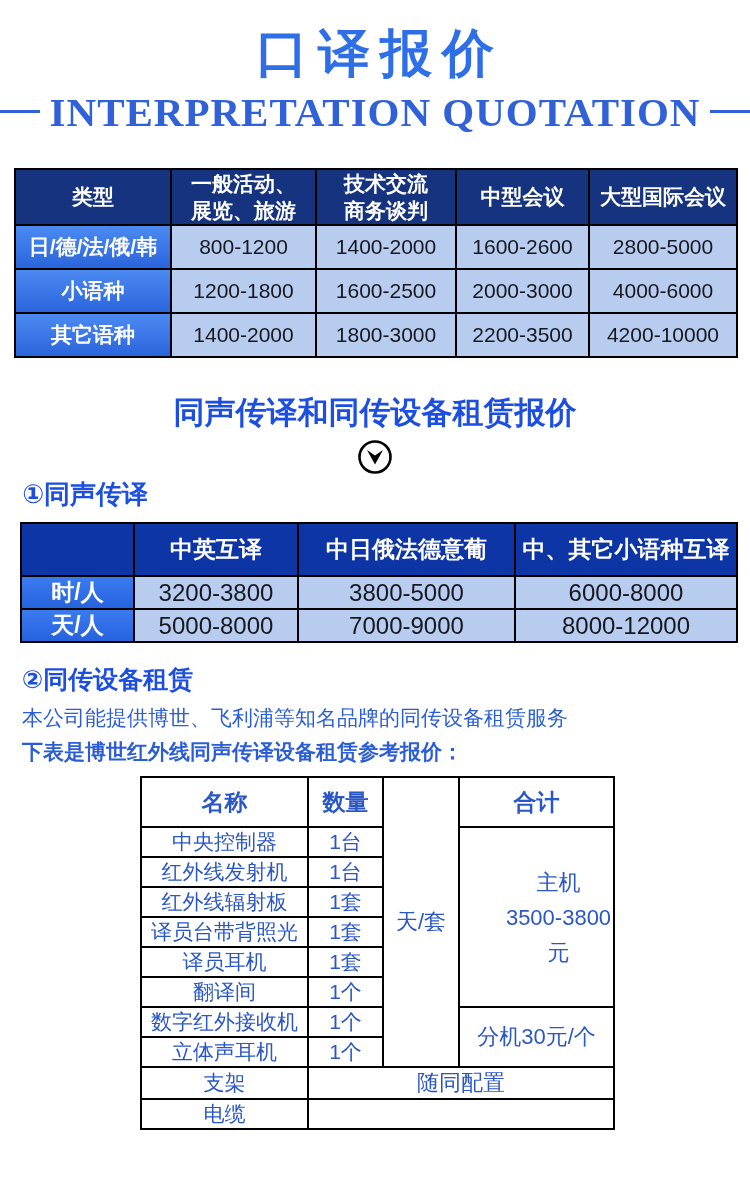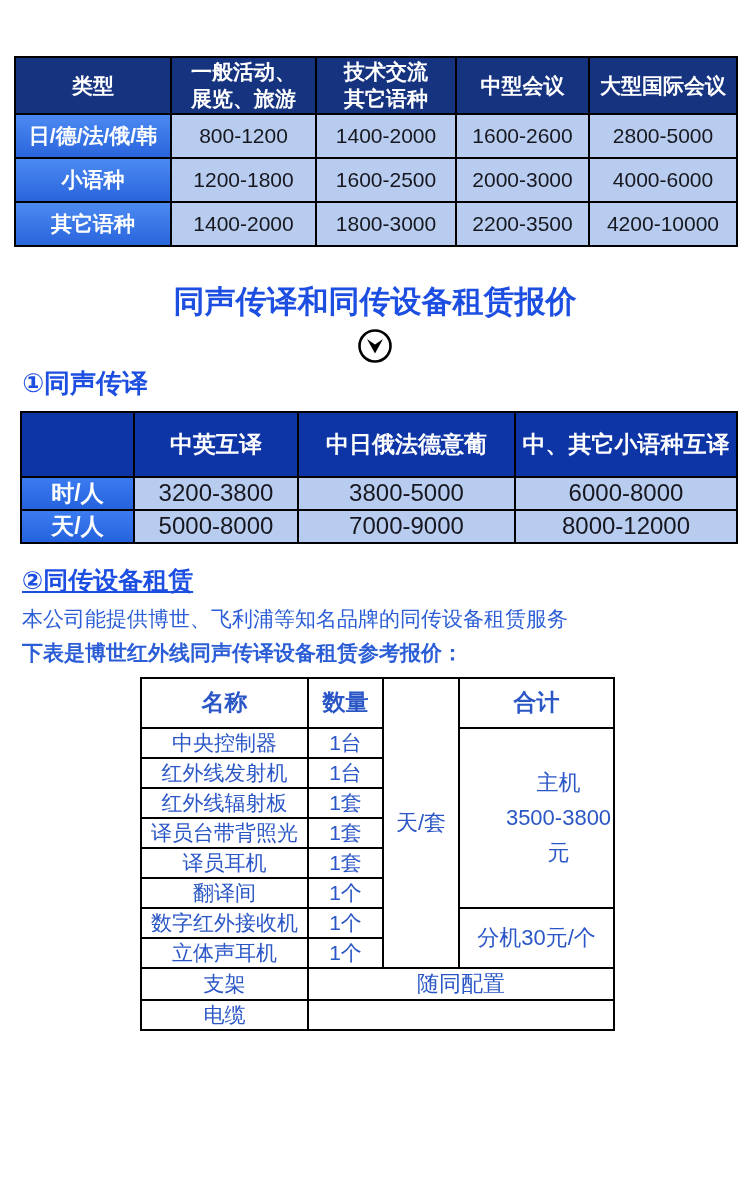--- a/index.html
+++ b/index.html
@@ -49,58 +49,64 @@
   }
   .arrow-wrap{text-align:center; margin-top:5px; line-height:0;}
   .sub-label{
     margin:2px 0 0 22px; font-size:26px; font-weight:bold; color:var(--section-blue);
   }
   .desc1{margin:8px 0 0 22px; font-size:21px; color:var(--body-blue);}
   .desc2{margin:6px 0 0 22px; font-size:21px; font-weight:bold; color:var(--body-blue);}
   
   .t2{width:716px; margin:10px 0 0 20px;}
   .t2 th.colhead{
-    background:var(--t2-header-bg); color:#fff; font-size:23px; font-weight:bold; height:65px;
+    background:var(--t2-header-bg); color:#fff; font-size:23px; font-weight:bold; height:53px;
   }
   .t2 .rowlabel{
     background:linear-gradient(to bottom,#3B7BF0,#2563DE);
     color:#fff; font-size:23px; font-weight:bold; height:32px;
   }
   .t2 td.price{font-size:24px;}
   
   .t3{width:473px; margin:10px 0 0 140px; color:var(--t3-text);}
   .t3 th{font-size:23px; font-weight:bold; color:var(--t3-text); height:50px; background:#fff;}
   .t3 td{font-size:21px; height:24px; background:#fff;}
   .t3 td.unit-cell{font-size:22px;}
   .t3 td.total-main{font-size:22px; white-space:pre-line; line-height:1.6;padding-left:44px;}
   .t3 td.total-ext{font-size:22px;}
   .t3 td.wide{font-size:22px;}
 </style>
 </head>
 <body>
 
 <div>
 
-
+  <div class="page-title">口译报价</div>
+
+  <div class="subtitle-row">
+    <span class="rule"></span>
+    <span class="subtitle-text">INTERPRETATION QUOTATION</span>
+    <span class="rule"></span>
+  </div>
 
   <table class="t1">
     <colgroup>
       <col style="width:156px">
         <col style="width:145px">
         <col style="width:140px">
       <col style="width:133px">
         <col style="width:148px">
     </colgroup>
     <tbody>
         <tr>
       <th class="colhead">类型</th>
       <th class="colhead">一般活动、
 展览、旅游</th>
       <th class="colhead">技术交流
-其它语种</th>
+商务谈判</th>
       <th class="colhead">中型会议</th>
       <th class="colhead">大型国际会议</th>
     </tr>
     <tr>
       <td class="rowlabel">日/德/法/俄/韩</td>
       <td class="price">800-1200</td>
       <td class="price">1400-2000</td>
       <td class="price">1600-2600</td>
       <td class="price">2800-5000</td>
     </tr>
@@ -154,21 +160,21 @@
     </tr>
     <tr>
       <td class="rowlabel">天/人</td>
       <td class="price">5000-8000</td>
       <td class="price">7000-9000</td>
       <td class="price">8000-12000</td>
     </tr>
   </tbody>
     </table>
 
-  <div class="sub-label" style="margin-top:20px; font-size:25px;text-decoration:underline;">②同传设备租赁</div>
+  <div class="sub-label" style="margin-top:20px; font-size:25px;">②同传设备租赁</div>
   <div class="desc1">本公司能提供博世、飞利浦等知名品牌的同传设备租赁服务</div>
   <div class="desc2">下表是博世红外线同声传译设备租赁参考报价：</div>
 
   <table class="t3">
     <colgroup>
       <col style="width:167px">
         <col style="width:75px">
         <col style="width:76px">
         <col style="width:155px">
     </colgroup>

